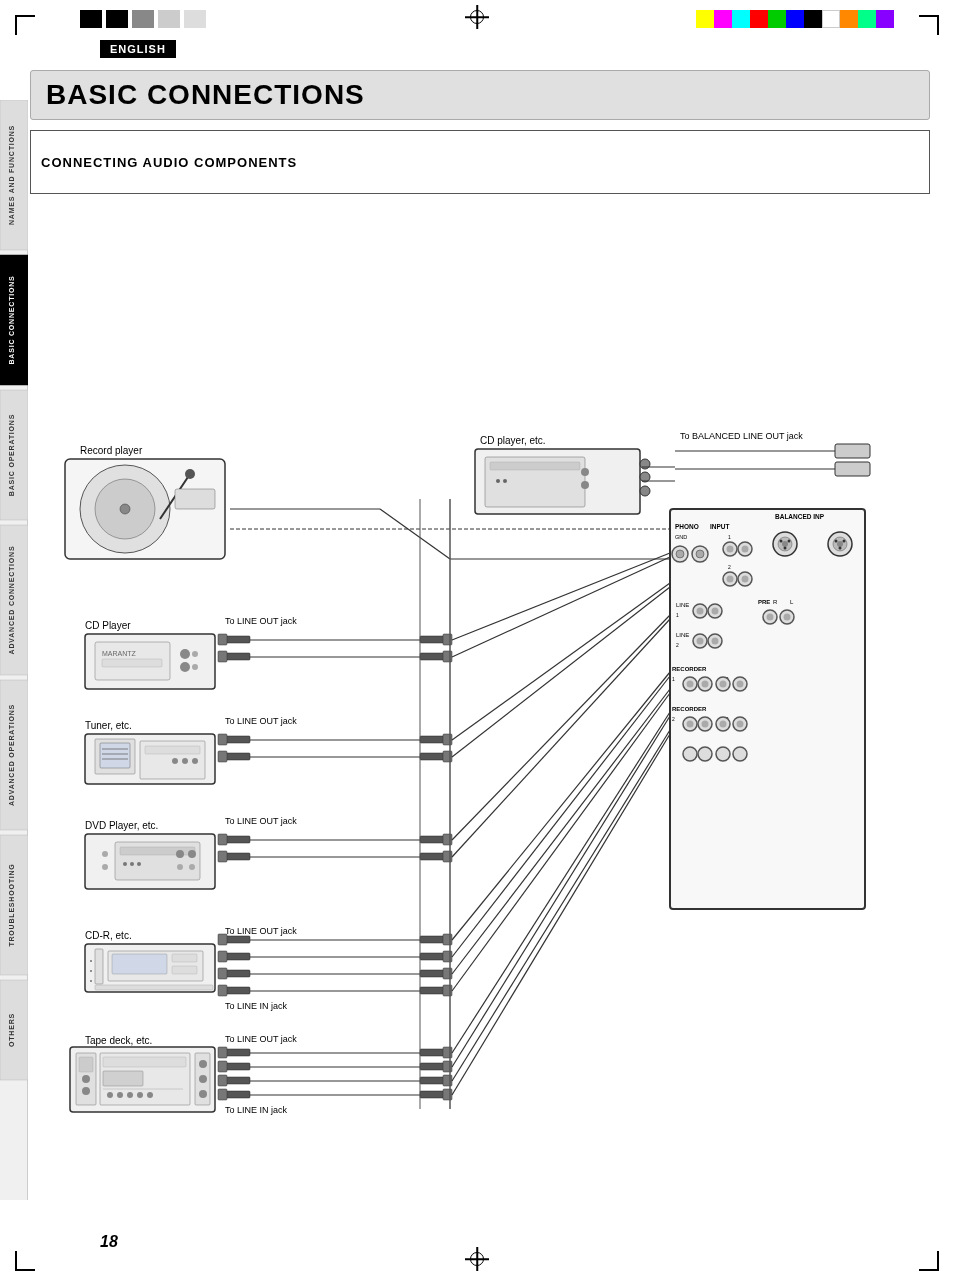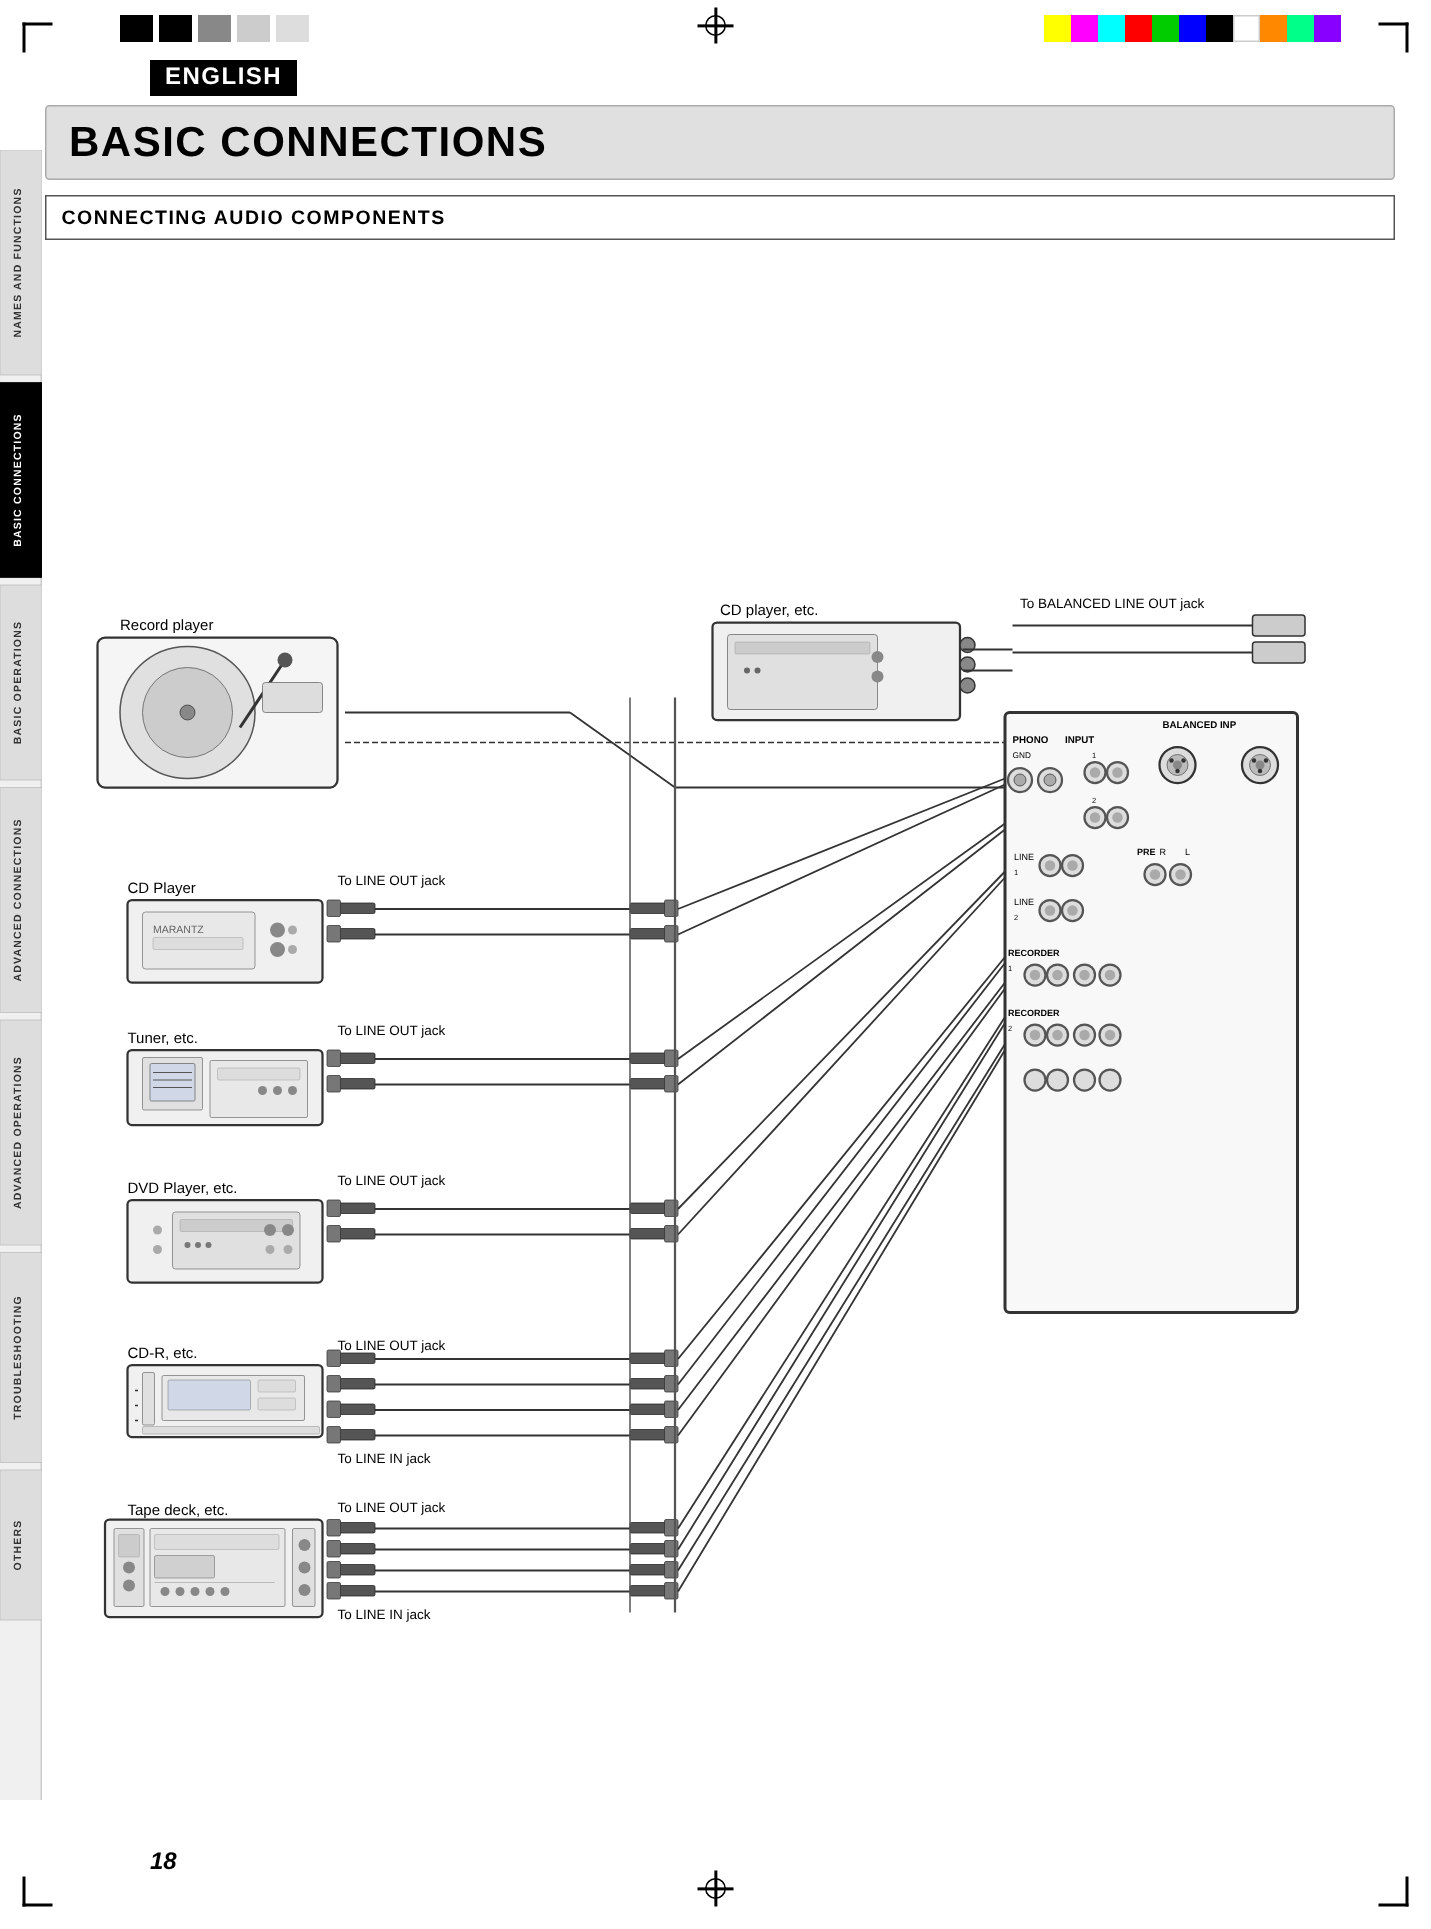--- a/index.html
+++ b/index.html
@@ -70,21 +70,21 @@
       transform: translateX(-50%);
     }
 
     
     .english-tab {
       position: absolute;
       top: 40px;
       left: 100px;
       background: #000;
       color: #fff;
-      font-size: 16px;
+      font-size: 11px;
       font-weight: bold;
       padding: 3px 10px;
       letter-spacing: 1px;
     }
 
     
     .left-sidebar {
       position: absolute;
       top: 100px;
       left: 0;
@@ -114,21 +114,21 @@
       font-size: 28px;
       font-weight: bold;
       letter-spacing: 1px;
       color: #000;
     }
 
     
     .section-header {
       background: #fff;
       border: 1.5px solid #555;
-      padding: 5px 10px;
+      padding: 22px 10px;
       margin-bottom: 15px;
       display: inline-block;
       width: 100%;
     }
     .section-title {
       font-size: 13px;
       font-weight: bold;
       letter-spacing: 1px;
       color: #000;
     }

